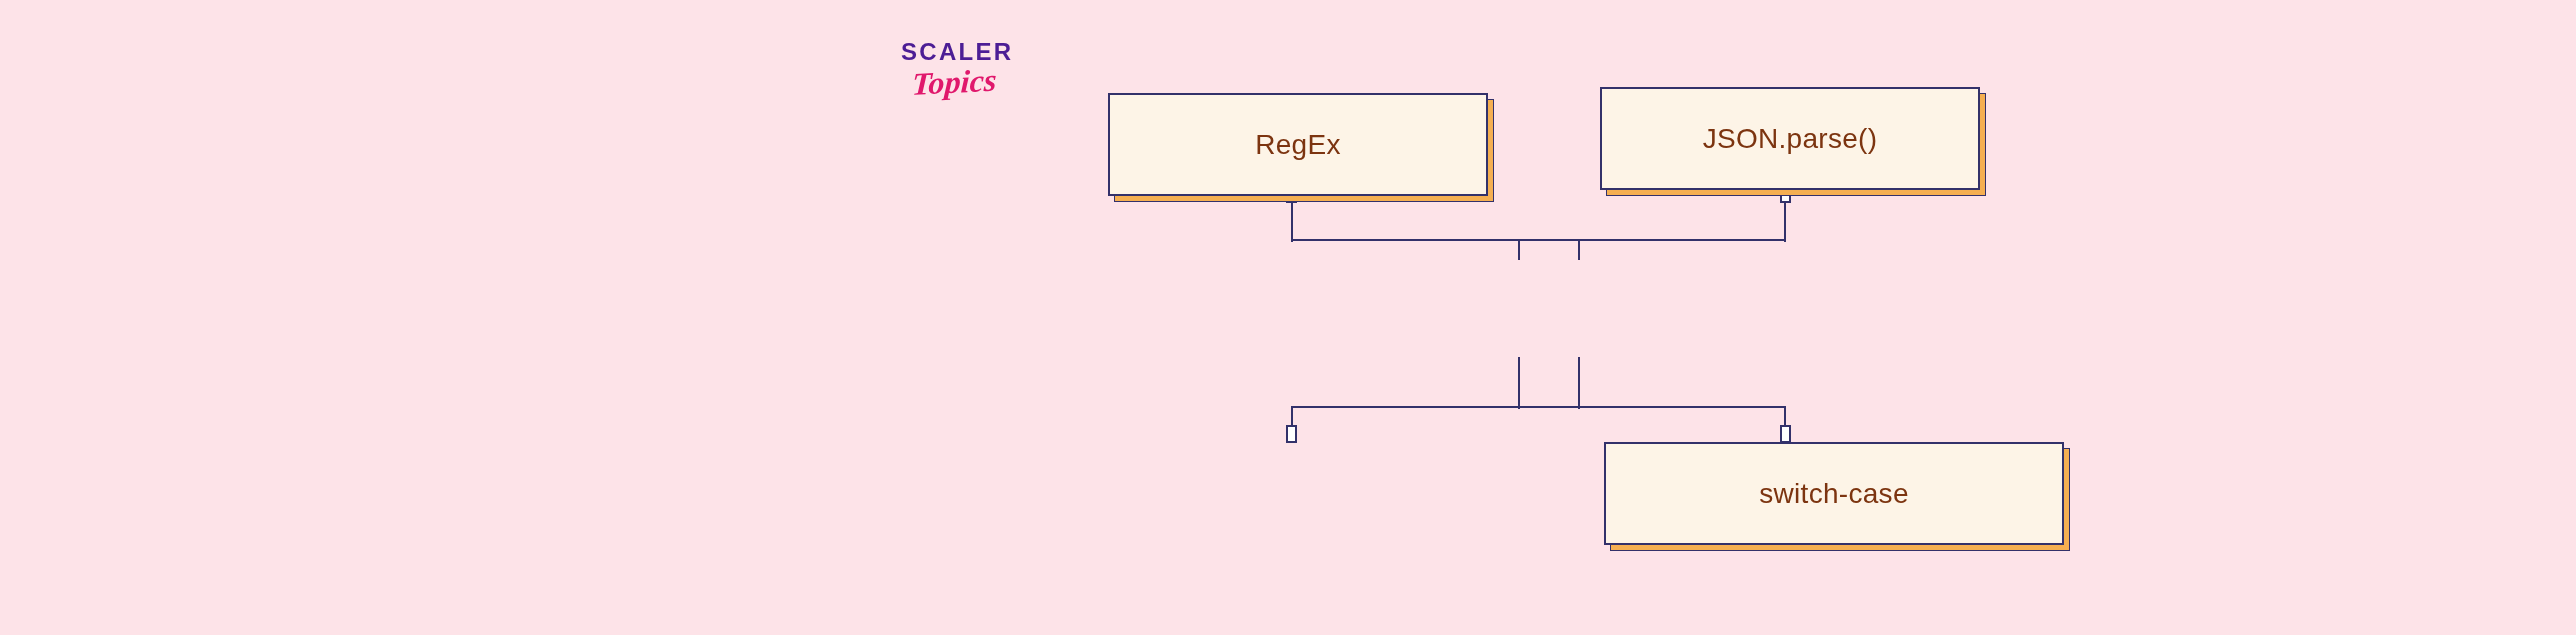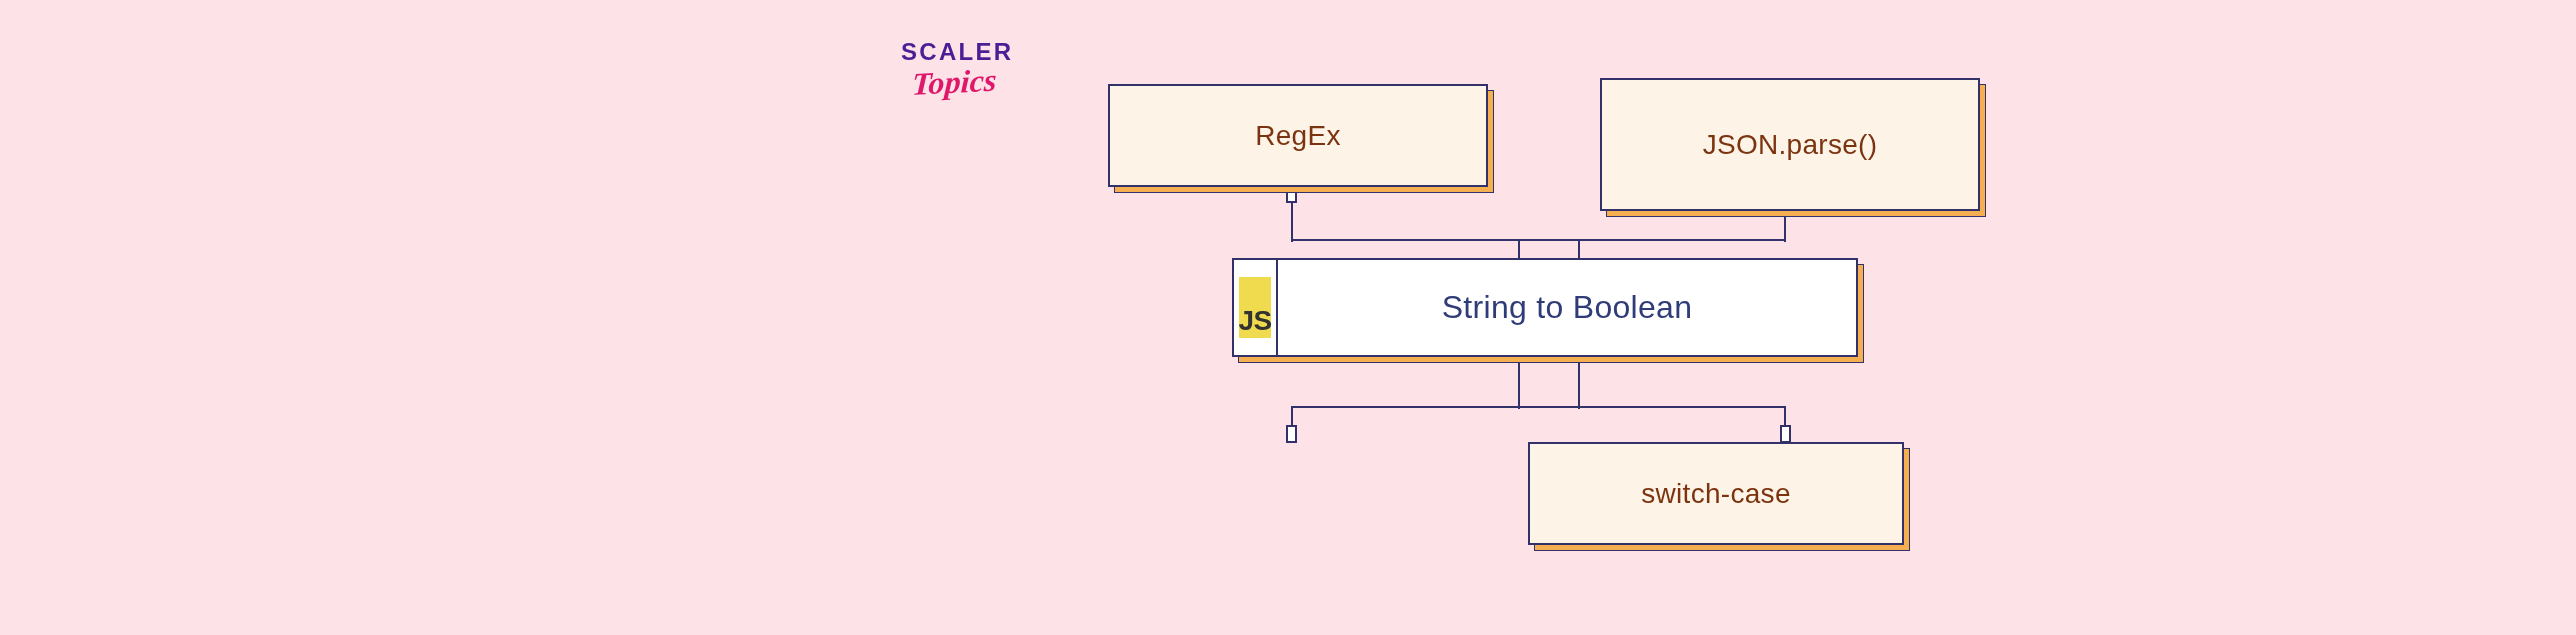--- a/index.html
+++ b/index.html
@@ -131,48 +131,37 @@
   <div class="conn v" style="left:1578px;top:357px;height:52px;"></div>
   <div class="conn h" style="left:1291px;top:406px;width:289px;"></div>
   <div class="conn v" style="left:1291px;top:406px;height:21.6px;"></div>
   <div class="port" style="left:1286px;top:425px;"></div>
 
   <div class="conn v" style="left:1518px;top:357px;height:52px;"></div>
   <div class="conn h" style="left:1518px;top:406px;width:268px;"></div>
   <div class="conn v" style="left:1784px;top:406px;height:21.6px;"></div>
   <div class="port" style="left:1780px;top:425px;"></div>
 
-  <div class="node leaf" style="left:1108px;top:84px;width:380px;height:103px;">
+  <div class="node leaf" style="left:1108px;top:93px;width:380px;height:103px;">
     <div class="shadow"></div>
     <div class="face">
       <span class="node-label">RegEx</span>
     </div>
   </div>
 
-  <div class="node leaf" style="left:1600px;top:78px;width:380px;height:133px;">
+  <div class="node leaf" style="left:1600px;top:87px;width:380px;height:103px;">
     <div class="shadow"></div>
     <div class="face">
       <span class="node-label">JSON.parse()</span>
     </div>
   </div>
 
-  <div class="node center" style="left:1232px;top:258px;width:626px;height:99px;">
-    <div class="shadow"></div>
-    <div class="face">
-      <div class="js-cell">
-        <div class="js-badge">
-          <span>JS</span>
-        </div>
-      </div>
-      <div class="center-title">String to Boolean</div>
-    </div>
-  </div>
 
 
-  <div class="node leaf" style="left:1528px;top:442px;width:376px;height:103px;">
+  <div class="node leaf" style="left:1604px;top:442px;width:460px;height:103px;">
     <div class="shadow"></div>
     <div class="face">
       <span class="node-label">switch-case</span>
     </div>
   </div>
 
 </div>
 
 
 </body></html>

